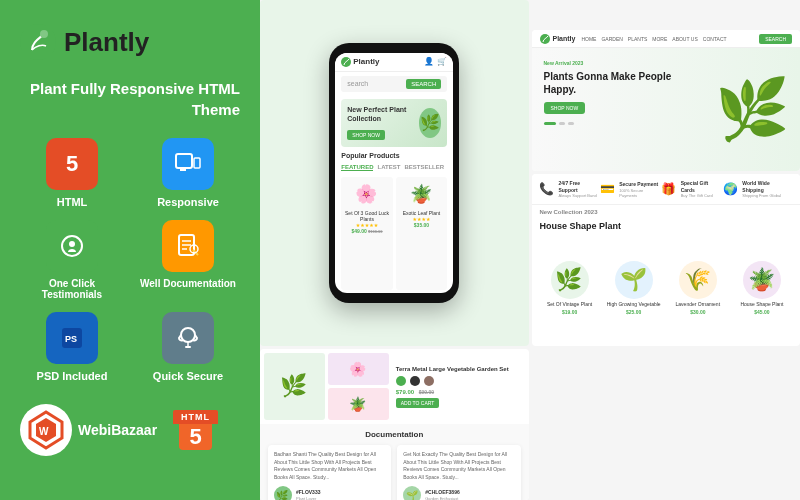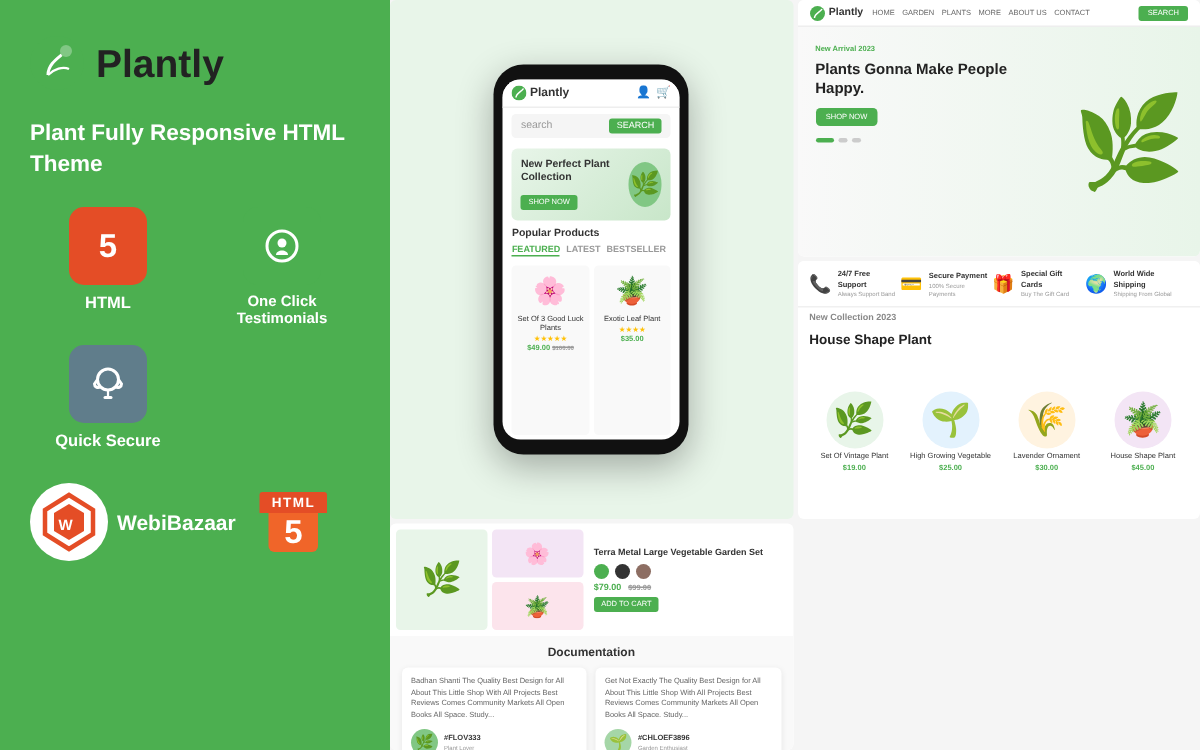--- a/index.html
+++ b/index.html
@@ -36,20 +36,21 @@
       font-size: 26px;
       font-weight: 700;
       color: #222;
     }
 
     .tagline {
       color: #fff;
       font-size: 15px;
       font-weight: 600;
       line-height: 1.4;
+      text-align: right;
     }
 
     .features-grid {
       display: grid;
       grid-template-columns: 1fr 1fr;
       gap: 12px;
     }
 
     .feature-item {
       display: flex;
@@ -311,20 +312,21 @@
       font-size: 5px;
       color: #4caf50;
       font-weight: 700;
     }
 
     
     .desktop-top {
       background: #fff;
       padding: 0;
       overflow: hidden;
+      margin-top: 30px;
     }
 
     .desktop-nav {
       background: #fff;
       height: 18px;
       display: flex;
       align-items: center;
       padding: 0 8px;
       gap: 6px;
       border-bottom: 1px solid #eee;
@@ -553,33 +555,65 @@
 
   <div class="features-grid">
 
     <div class="feature-item">
       <div class="feature-icon-box" style="background:#e44d26;">
         <span style="color:#fff;font-weight:900;font-size:22px;">5</span>
       </div>
       <span class="feature-label">HTML</span>
     </div>
 
+    <div class="feature-item">
+      <div class="feature-icon-box" style="background:#2196f3;">
+        <svg width="28" height="28" viewBox="0 0 28 28">
+          <rect x="2" y="4" width="16" height="14" rx="2" fill="none" stroke="#fff" stroke-width="2"></rect>
+          <rect x="20" y="8" width="6" height="10" rx="1" fill="none" stroke="#fff" stroke-width="1.5"></rect>
+          <line x1="6" y1="20" x2="12" y2="20" stroke="#fff" stroke-width="2"></line>
+        </svg>
+      </div>
+      <span class="feature-label">Responsive</span>
+    </div>
 
     <div class="feature-item">
       <div class="feature-icon-box" style="background:#4caf50;">
         <svg width="28" height="28" viewBox="0 0 28 28">
           <circle cx="14" cy="14" r="10" fill="none" stroke="#fff" stroke-width="2"></circle>
           <circle cx="14" cy="12" r="3" fill="#fff"></circle>
           <path d="M10 20 C10 16 18 16 18 20" fill="#fff"></path>
         </svg>
       </div>
       <span class="feature-label" style="font-size:10px;">One Click Testimonials</span>
     </div>
 
-
+    <div class="feature-item">
+      <div class="feature-icon-box" style="background:#ff9800;">
+        <svg width="28" height="28" viewBox="0 0 28 28">
+          <rect x="5" y="3" width="15" height="20" rx="2" fill="none" stroke="#fff" stroke-width="2"></rect>
+          <line x1="8" y1="9" x2="17" y2="9" stroke="#fff" stroke-width="1.5"></line>
+          <line x1="8" y1="13" x2="17" y2="13" stroke="#fff" stroke-width="1.5"></line>
+          <line x1="8" y1="17" x2="13" y2="17" stroke="#fff" stroke-width="1.5"></line>
+          <path d="M19 18 L24 23" stroke="#ffd54f" stroke-width="2"></path>
+          <circle cx="20" cy="17" r="4" fill="none" stroke="#fff" stroke-width="1.5"></circle>
+        </svg>
+      </div>
+      <span class="feature-label" style="font-size:10px;">Well Documentation</span>
+    </div>
+
+    <div class="feature-item">
+      <div class="feature-icon-box" style="background:#1565c0;">
+        <svg width="28" height="28" viewBox="0 0 28 28">
+          <rect x="4" y="4" width="20" height="20" rx="3" fill="#0d47a1"></rect>
+          <text x="7" y="18" fill="#fff" font-size="9" font-weight="bold">PS</text>
+        </svg>
+      </div>
+      <span class="feature-label">PSD Included</span>
+    </div>
 
     <div class="feature-item">
       <div class="feature-icon-box" style="background:#607d8b;">
         <svg width="28" height="28" viewBox="0 0 28 28">
           <circle cx="14" cy="11" r="7" fill="none" stroke="#fff" stroke-width="2"></circle>
           <path d="M7 11 L5 14 C5 16 7 17 9 16" fill="none" stroke="#fff" stroke-width="2"></path>
           <path d="M21 11 L23 14 C23 16 21 17 19 16" fill="none" stroke="#fff" stroke-width="2"></path>
           <line x1="14" y1="18" x2="14" y2="22" stroke="#fff" stroke-width="1.5"></line>
           <rect x="11" y="22" width="6" height="2" rx="1" fill="#fff"></rect>
         </svg>

